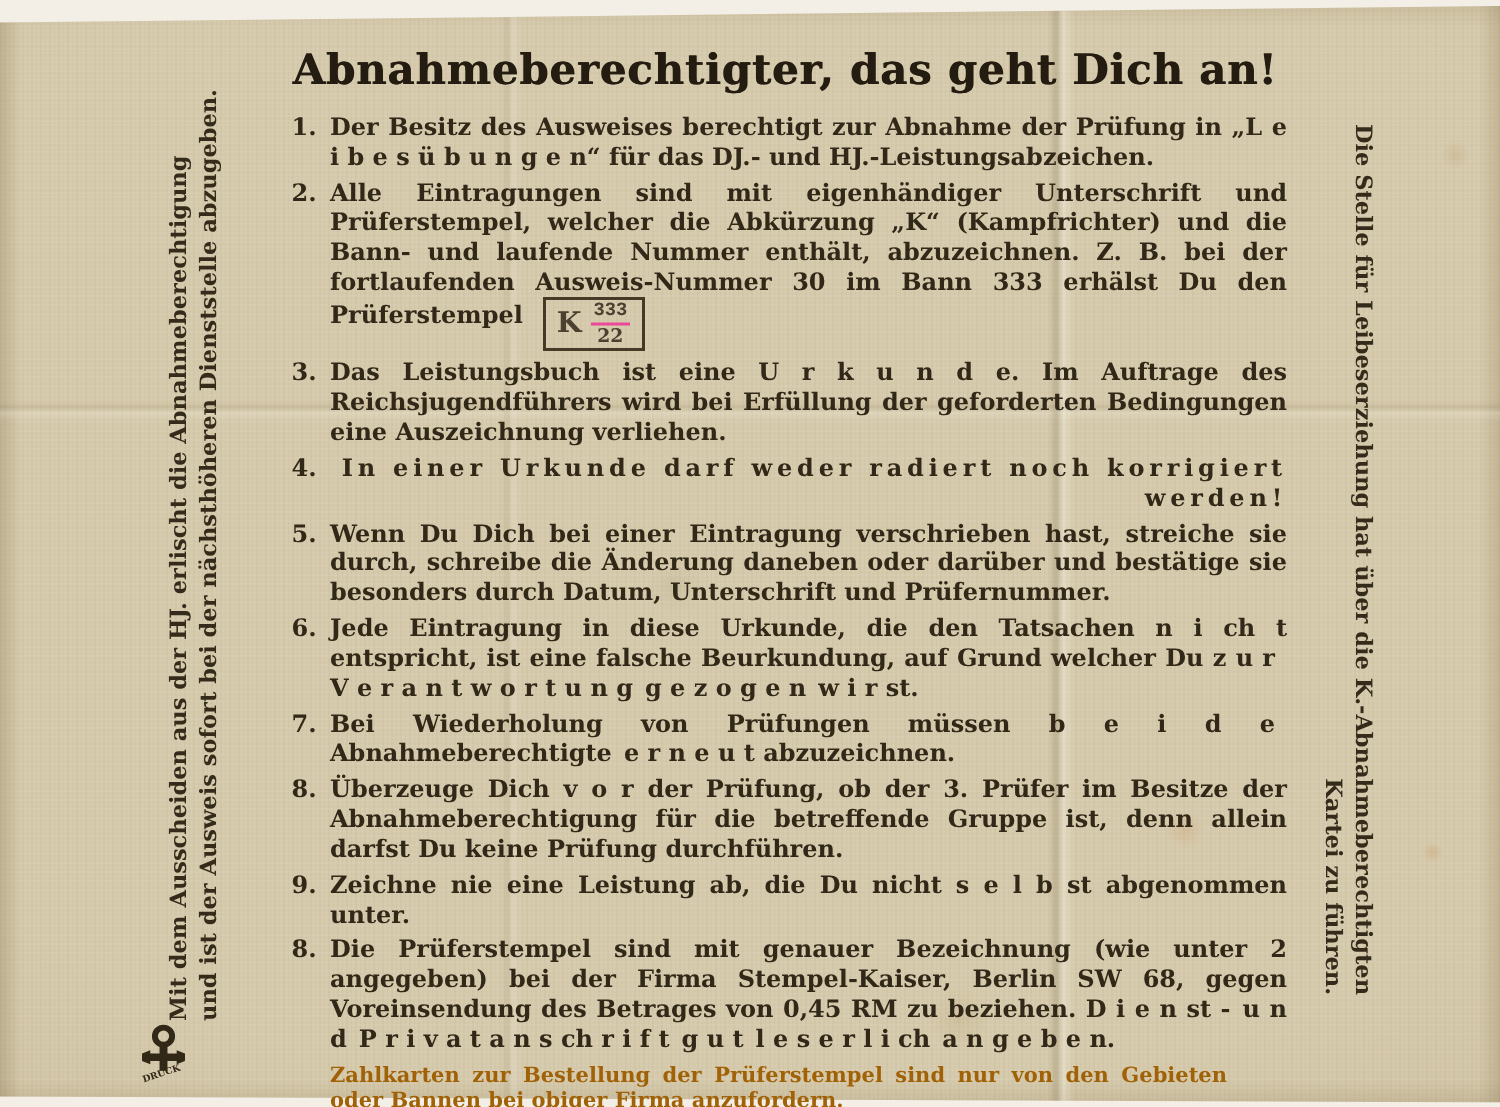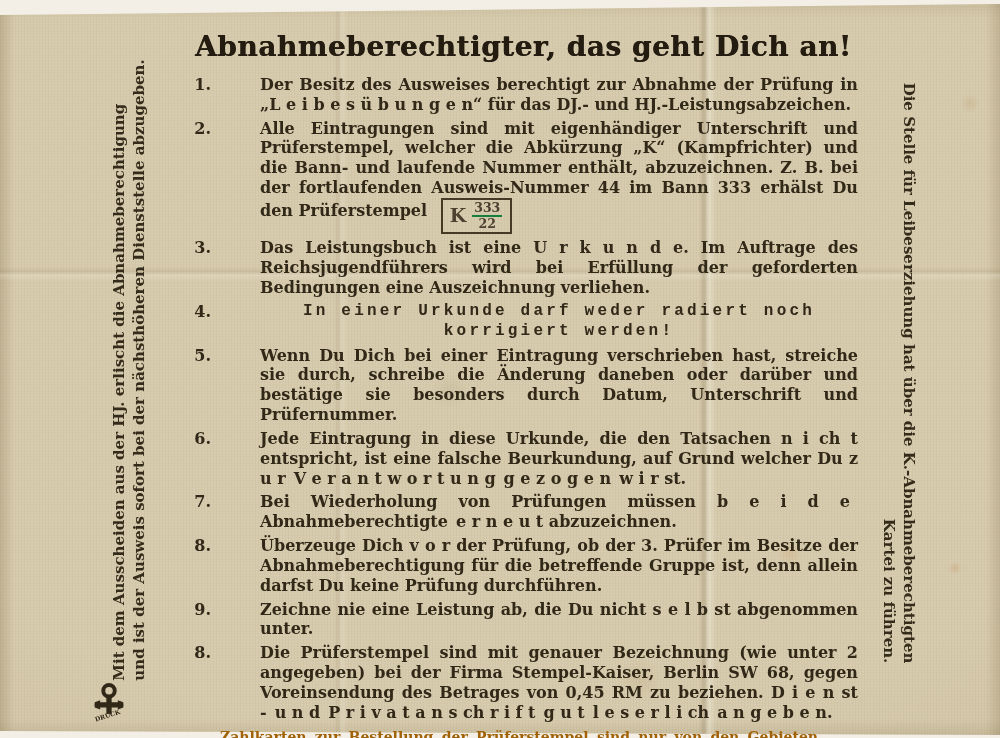--- a/index.html
+++ b/index.html
@@ -47,33 +47,32 @@
     text-shadow:.4px 0 0 #241c10;
   }
   .item{display:flex;margin-bottom:4px;}
   .num{
     flex:0 0 26px;text-align:right;padding-right:9px;
     font-weight:bold;font-size:16px;line-height:1.24;
   }
   .txt{
     flex:1;font-weight:bold;font-size:16px;line-height:1.24;
     text-align:justify;
-    margin-left:40px;
-  }
-  .gesperrt .txt{letter-spacing:3.2px;text-align:center;font-family:Liberation Mono, monospace;}
+  }
+  .gesperrt .txt{letter-spacing:3.2px;text-align:right;}
   
   .stamp{
     display:inline-flex;align-items:center;gap:6px;
     border:2px solid #453a26;padding:1px 8px 2px 7px;margin-left:8px;
     vertical-align:-6px;color:#4c4130;
   }
   .stamp-k{font-size:19px;font-weight:bold;line-height:1;}
   .frac{display:inline-flex;flex-direction:column;align-items:center;
     font-size:12.5px;font-weight:bold;line-height:1.1;}
-  .frac-top{border-bottom:2px solid #15803d;padding:0 2px;}
+  .frac-top{border-bottom:2px solid #ec4899;padding:0 2px;font-family:Liberation Mono, monospace;}
   .note{
     font-weight:bold;font-size:14px;line-height:1.25;text-align:justify;
     margin:6px 40px 0 35px;color:#a16207;
   }
   .signature{
     width:270px;margin:8px 12px 0 auto;text-align:center;color:#241c10;
   }
   .sig-org{font-weight:bold;font-size:22px;letter-spacing:.3px;text-shadow:.4px 0 0 #241c10;}
   
   .footer{
@@ -119,21 +118,21 @@
     <h1 class="title">Abnahmeberechtigter, das geht Dich an!</h1>
 
     <div class="item">
       <span class="num">1.</span>
       <span class="txt">Der Besitz des Ausweises berechtigt zur Abnahme der Prüfung in „L e i b e s ü b u n g e n“ für das DJ.- und HJ.-Leistungsabzeichen.</span>
     </div>
 
     <div class="item">
       <span class="num">2.</span>
       <span class="txt">
-        <span>Alle Eintragungen sind mit eigenhändiger Unterschrift und Prüferstempel, welcher die Abkürzung „K“ (Kampfrichter) und die Bann- und laufende Nummer enthält, abzuzeichnen. Z. B. bei der fortlaufenden Ausweis-Nummer 44 im Bann 333 erhälst Du den Prüferstempel</span>
+        <span>Alle Eintragungen sind mit eigenhändiger Unterschrift und Prüferstempel, welcher die Abkürzung „K“ (Kampfrichter) und die Bann- und laufende Nummer enthält, abzuzeichnen. Z. B. bei der fortlaufenden Ausweis-Nummer 30 im Bann 333 erhälst Du den Prüferstempel</span>
         <span class="stamp">
           <span class="stamp-k">K</span>
           <span class="frac">
             <span class="frac-top">333</span>
             <span>22</span>
           </span>
         </span>
       </span>
     </div>
 

